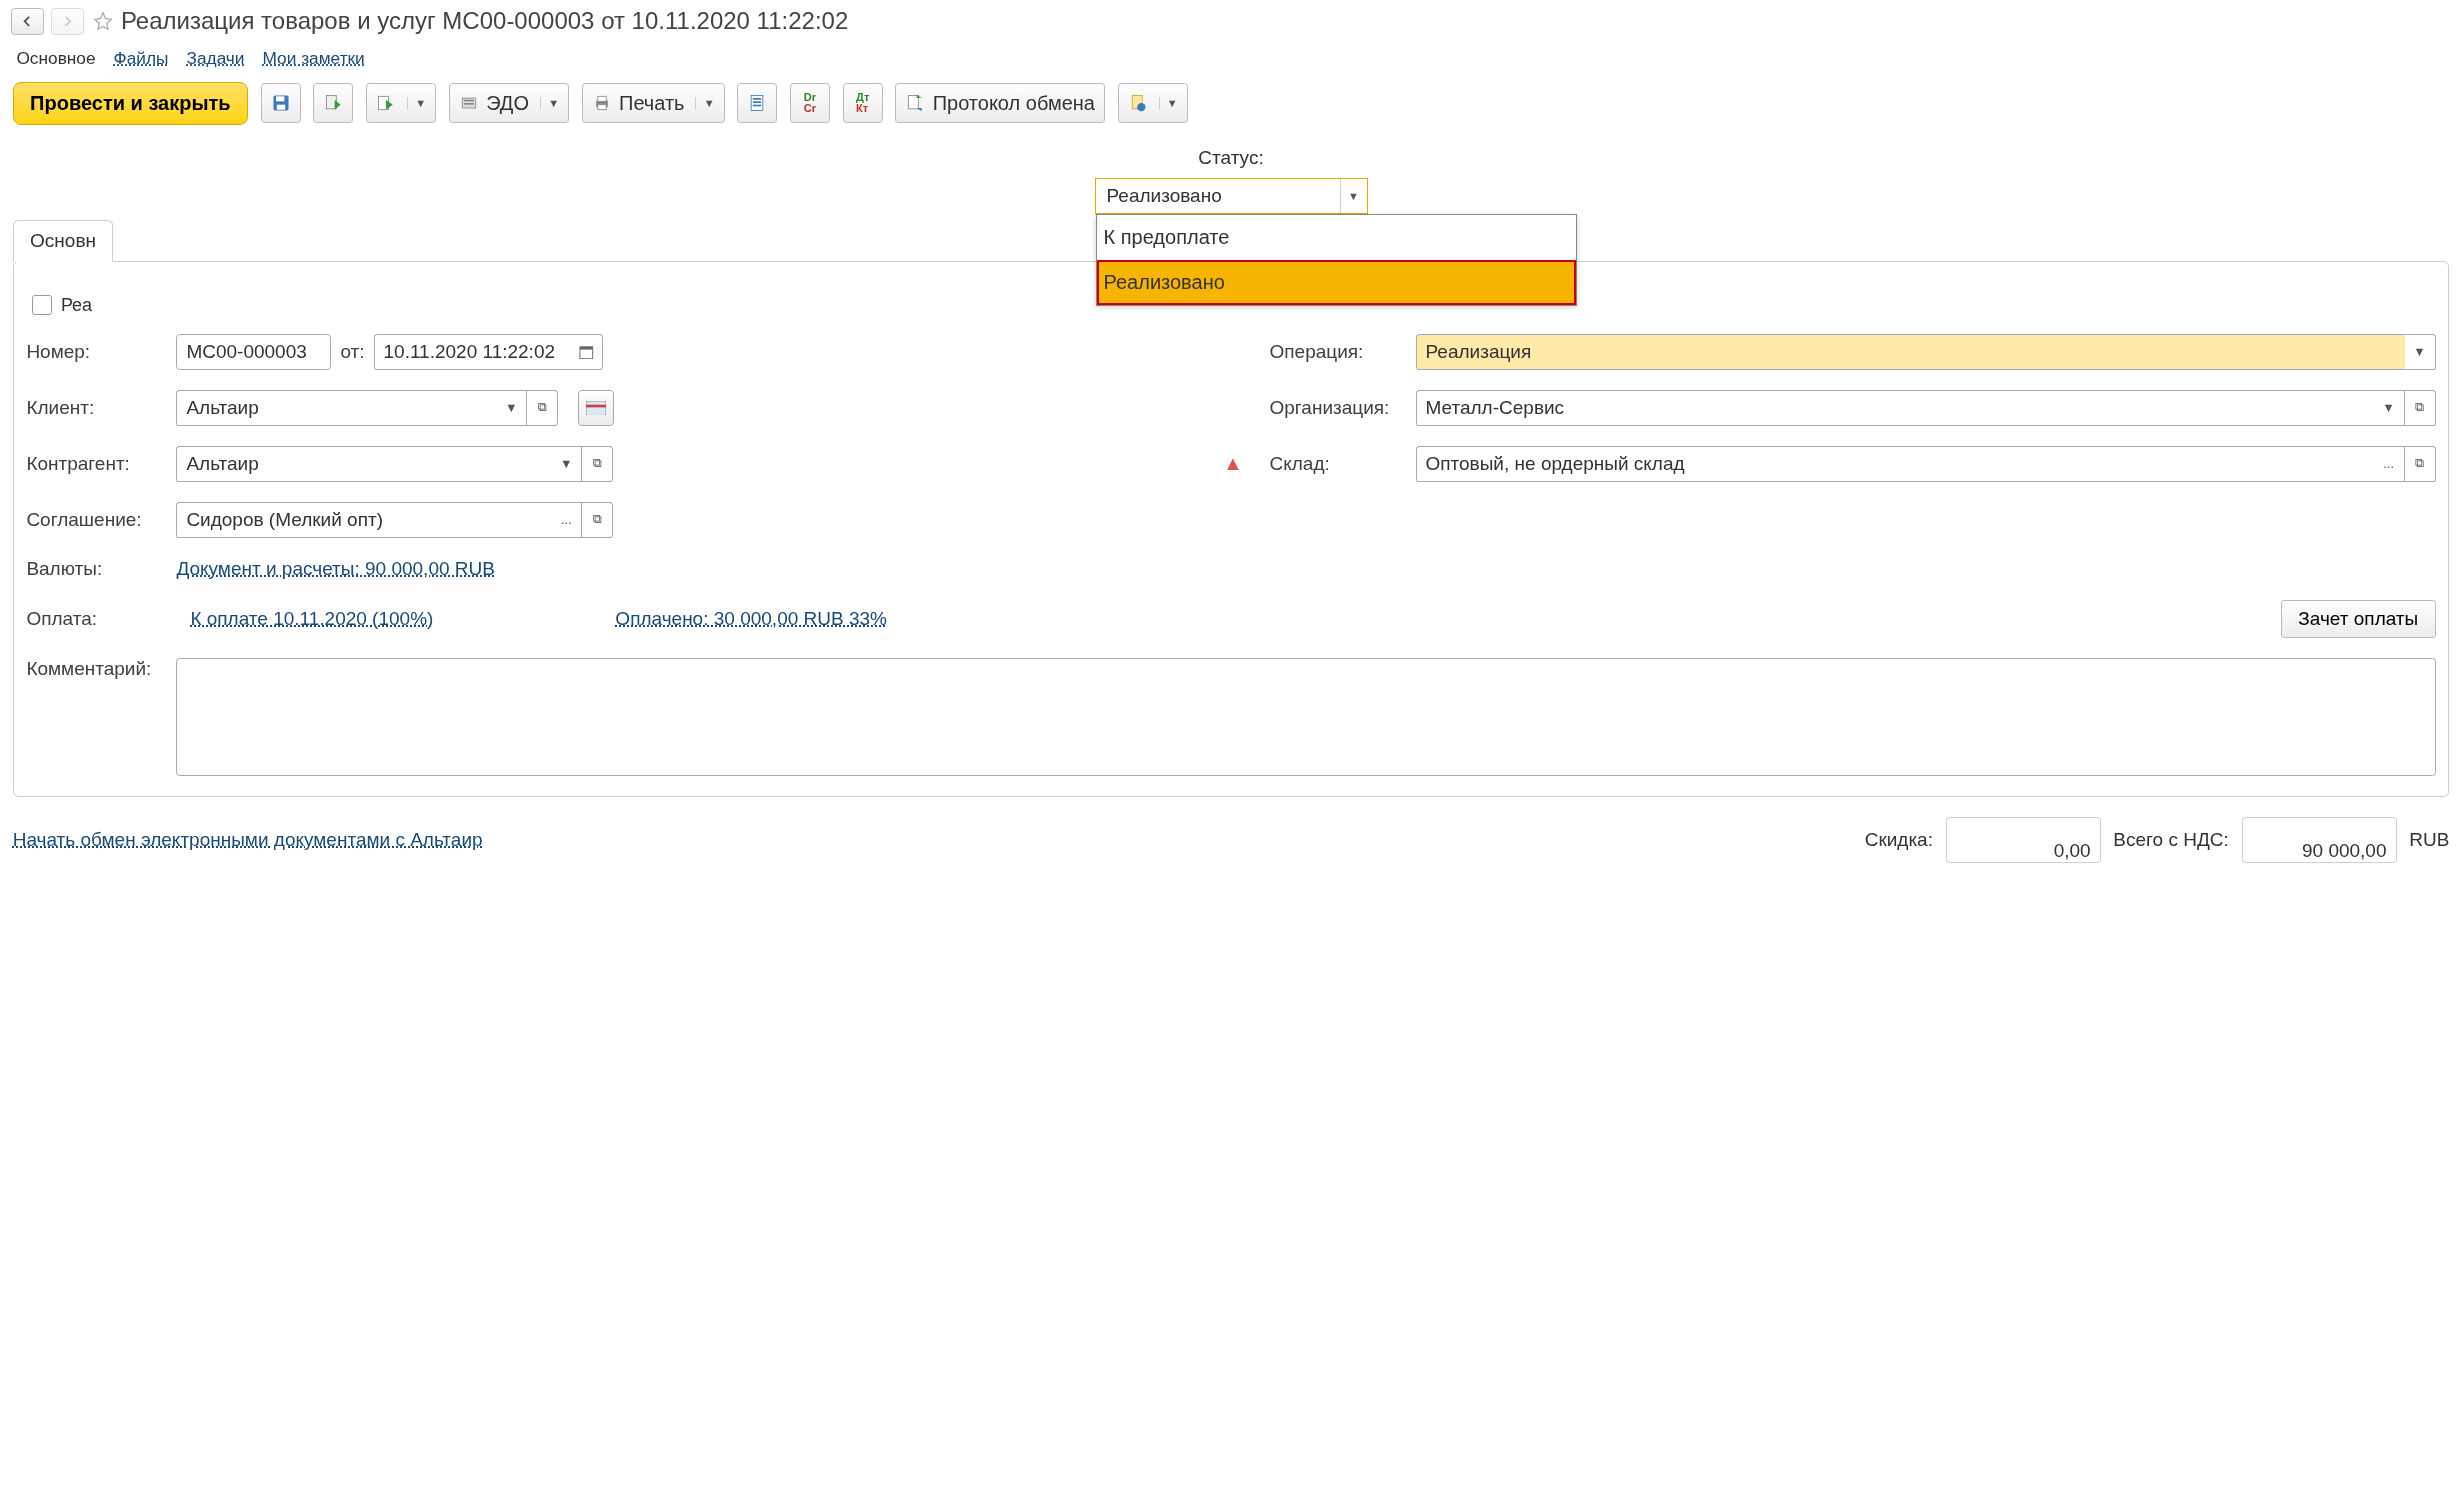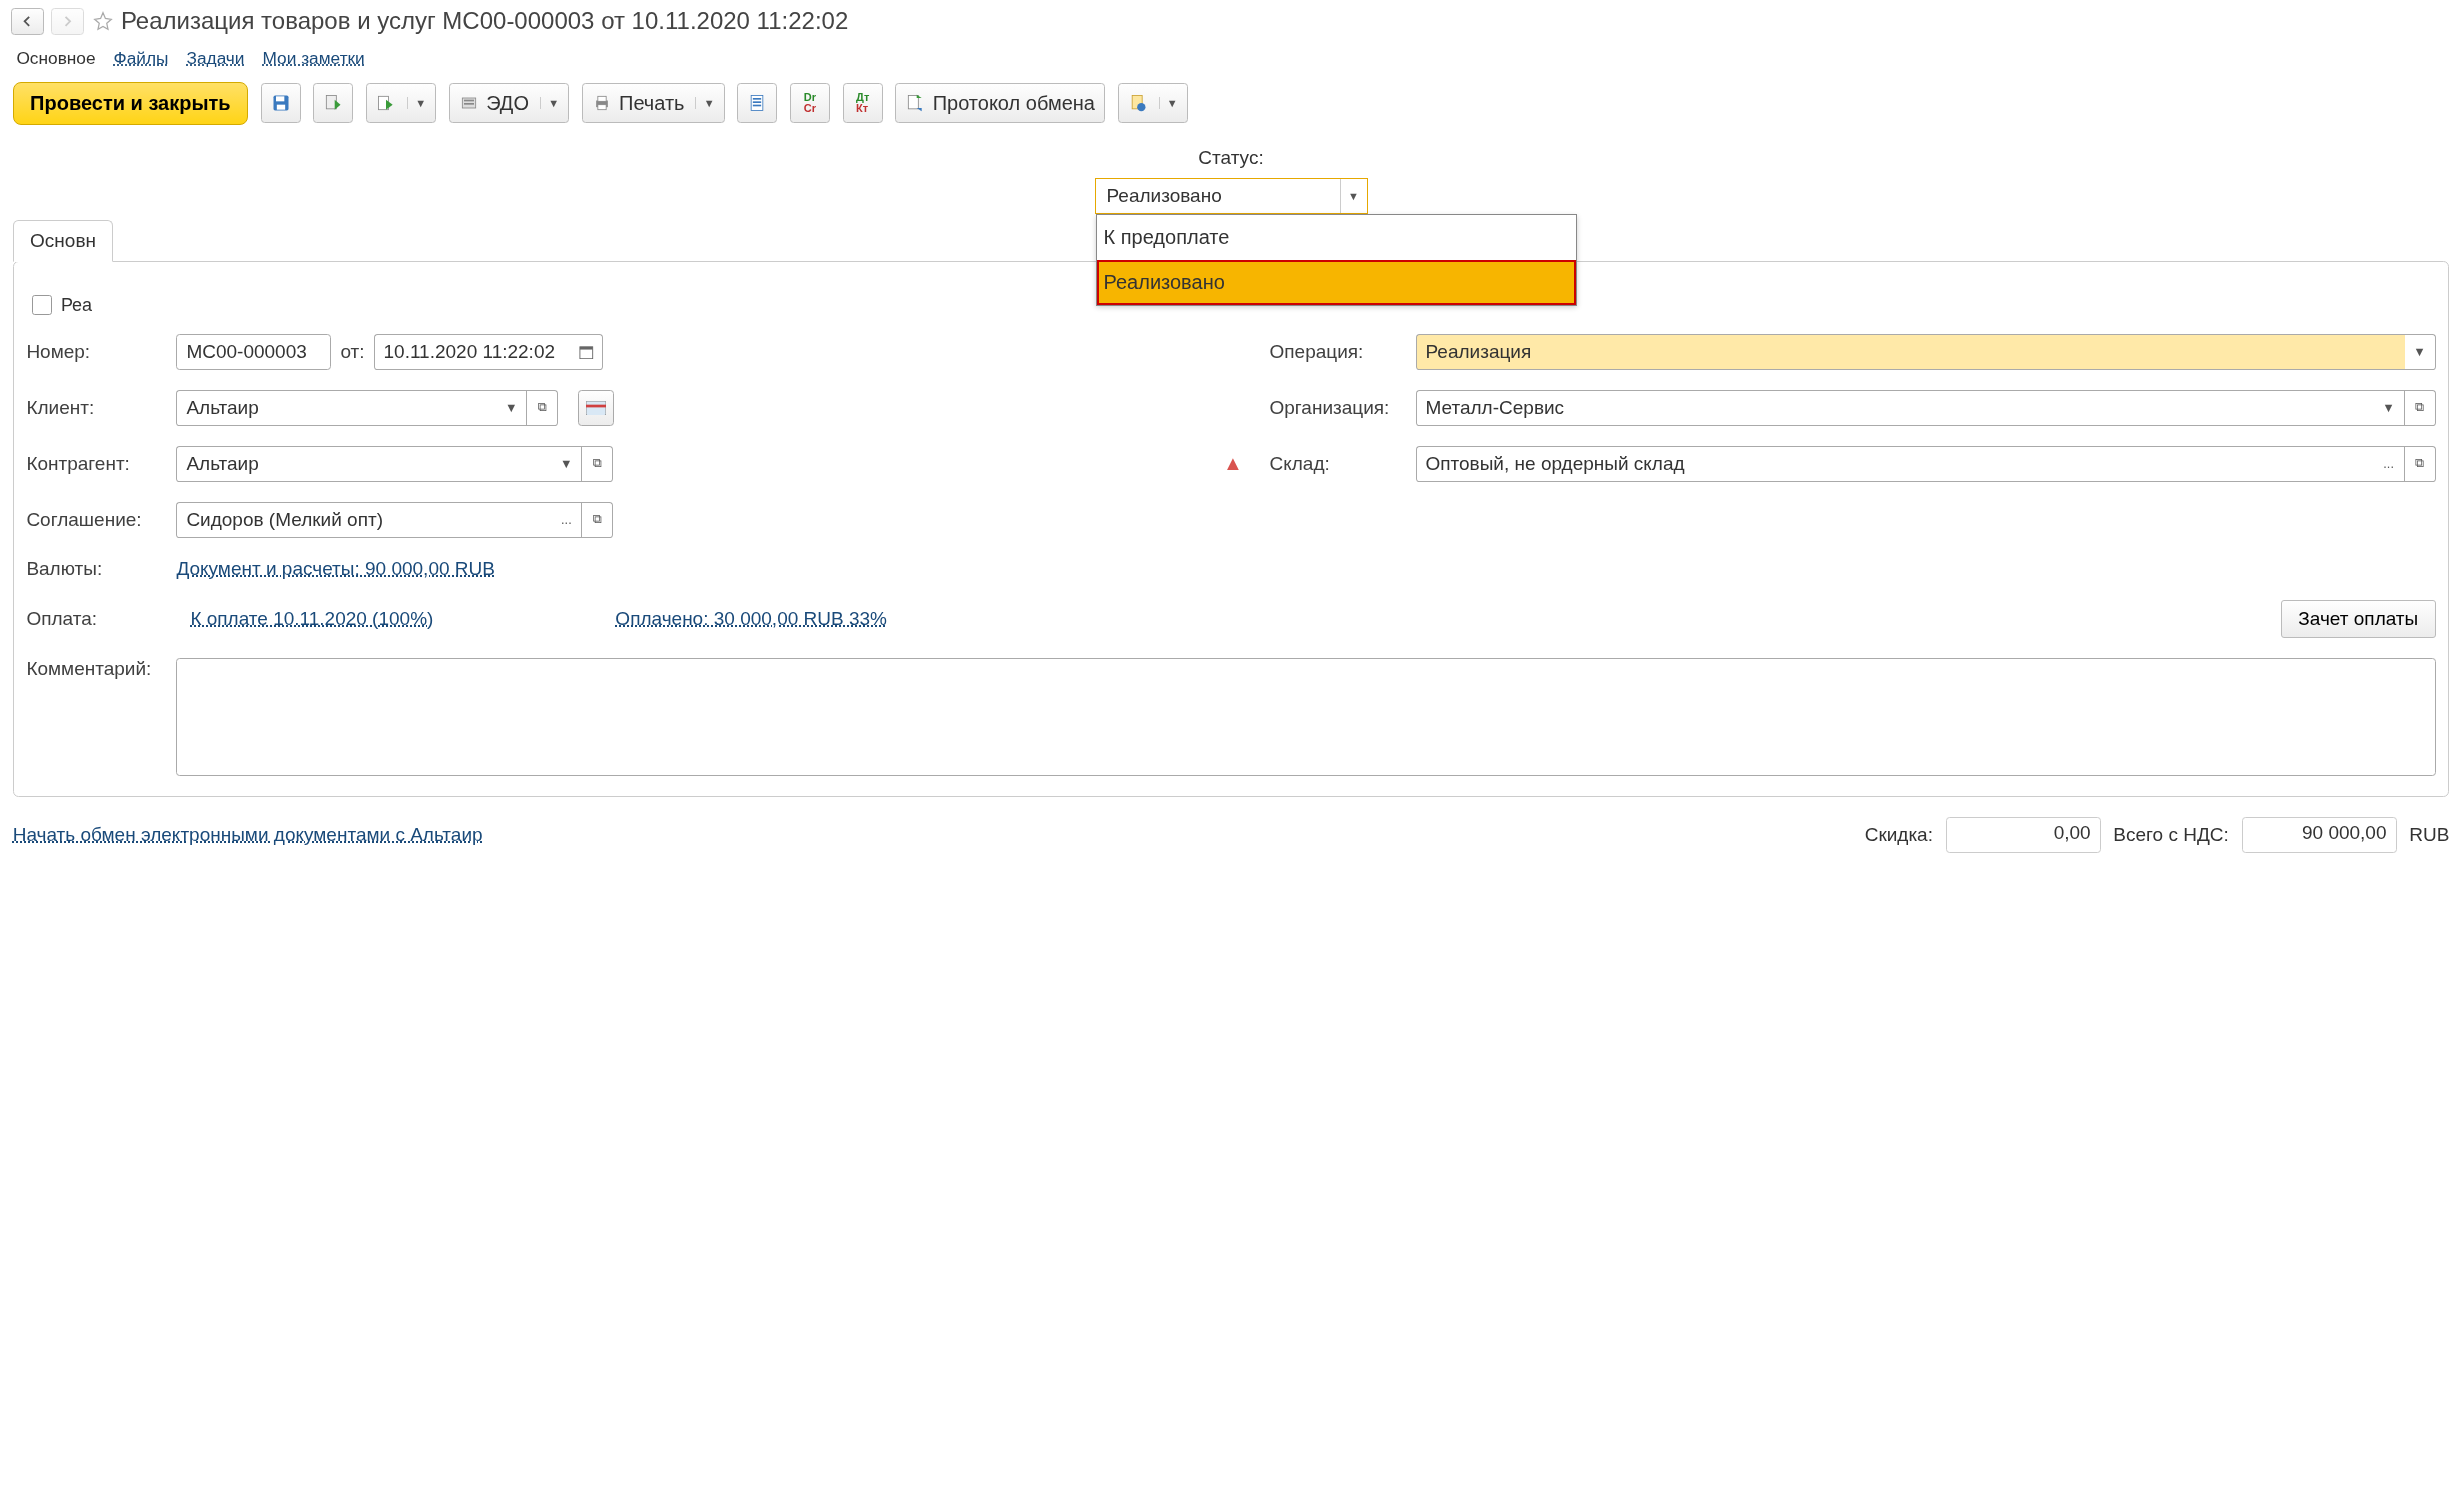--- a/index.html
+++ b/index.html
@@ -39,21 +39,21 @@
   .input-highlighted .input-field { background: #ffe9a8; }
   .card-icon-btn { width: 36px; height: 36px; border: 0.9px solid #aaa; border-radius: 3.6px; margin-left: 11px; display: flex; align-items: center; justify-content: center; cursor: pointer; background: linear-gradient(#fefefe,#ececec); }
   .flex-row { display: flex; align-items: center; gap: 9px; }
   .link-text { color: #1a4a7a; text-decoration: underline dotted; cursor: pointer; font-size: 19px; }
   .link-row { display: grid; grid-template-columns: 141px 1fr; column-gap: 9px; margin-top: 20px; align-items: center; }
   .secondary-btn { height: 38px; padding: 0 16.4px; border: 0.9px solid #bbb; background: linear-gradient(#fefefe,#ececec); border-radius: 3px; font-size: 19px; cursor: pointer; }
   .comment-box { width: 100%; height: 118px; border: 0.9px solid #aaa; border-radius: 3.6px; padding: 7.3px; font-size: 18px; font-family: inherit; resize: none; }
   .footer-bar { display: flex; align-items: center; justify-content: space-between; padding: 12.7px 12.7px 5.5px; }
   .footer-link { color: #1a4a7a; text-decoration: underline dotted; font-size: 19px; cursor: pointer; }
   .totals { display: flex; align-items: center; gap: 12.7px; font-size: 19px; }
-  .total-value { width: 155px; height: 36px; border: 0.9px solid #ccc; border-radius: 3.6px; text-align: right; padding: 4px 9px; }
+  .total-value { width: 155px; height: 44px; border: 0.9px solid #ccc; border-radius: 3.6px; text-align: right; padding: 22px 9px; }
   .warn-icon { color: #d9534f; font-size: 20px; }
   svg { display: block; }
 </style>
 </head>
 <body>
 
 <div class="toolbar-top">
   <div class="nav-btn">
     <svg width="12.7" height="12.7" viewBox="0 0 14 14">
         <path d="M9 2 L4 7 L9 12" stroke="#555" stroke-width="2" fill="none"></path>

